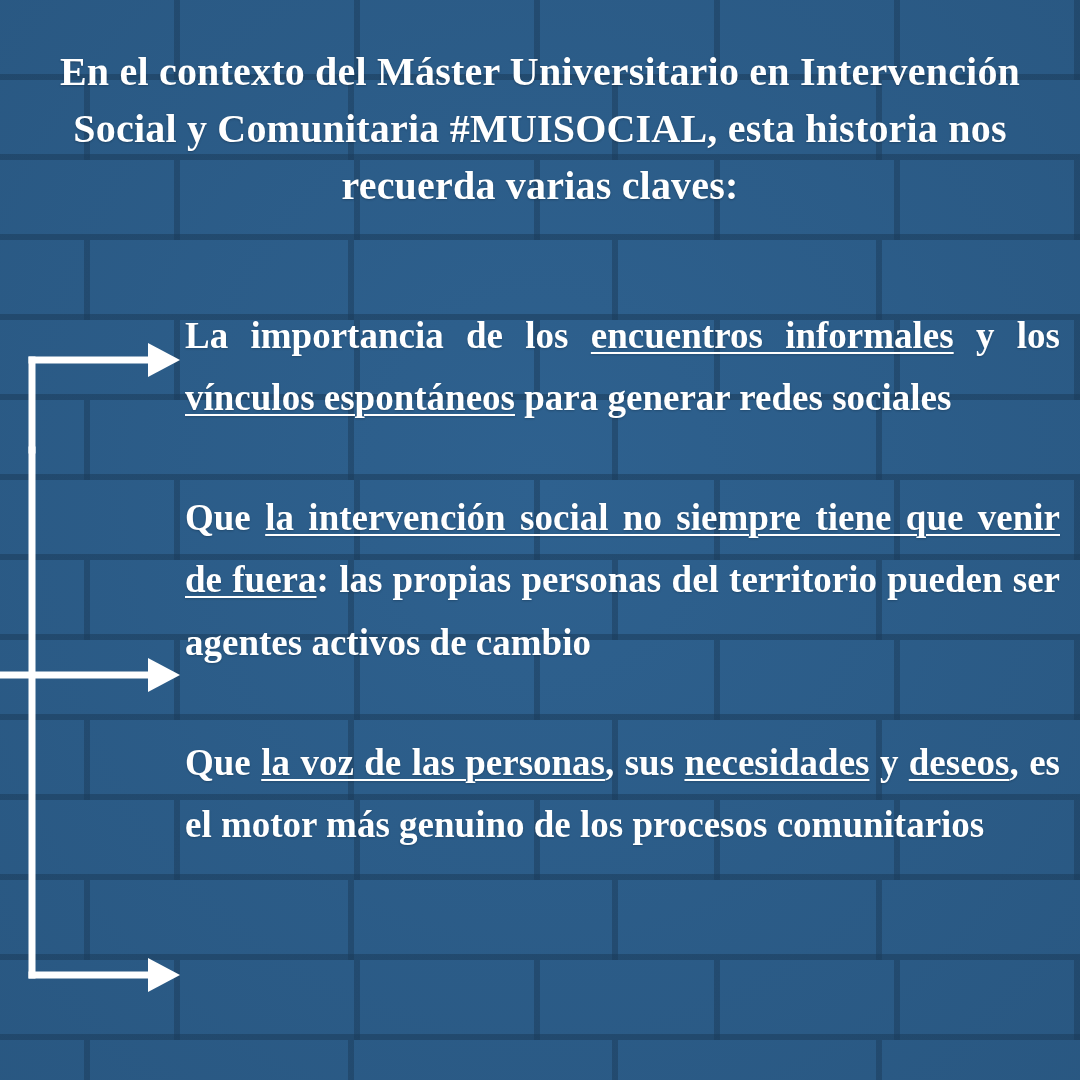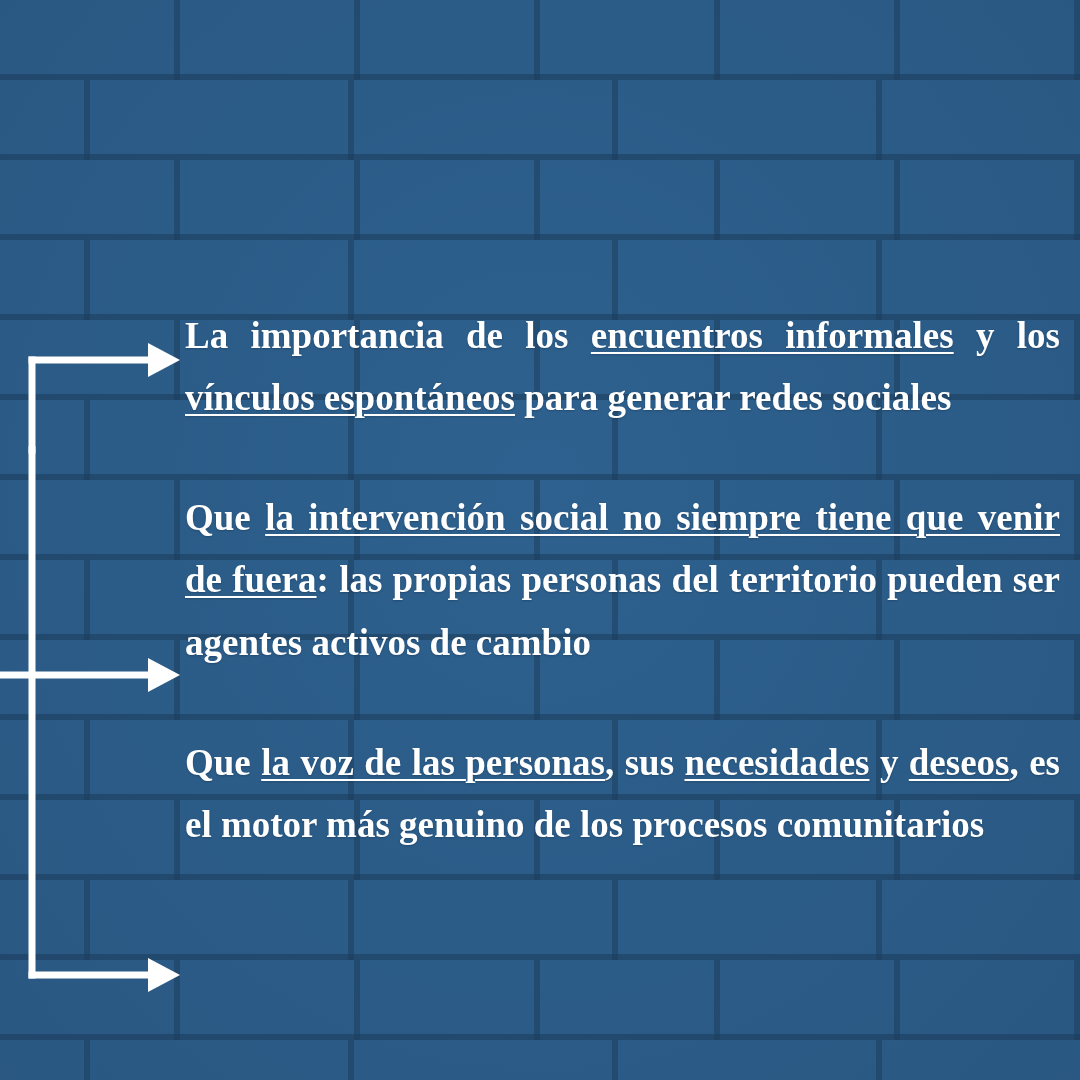--- a/index.html
+++ b/index.html
@@ -139,20 +139,21 @@
 </style>
 </head>
 <body>
 
 <div id="poster">
 
   <div class="bricks"></div>
   <div class="bricks-offset"></div>
   <div class="vignette"></div>
 
+  <div class="headline">En el contexto del Máster Universitario en Intervención Social y Comunitaria #MUISOCIAL, esta historia nos recuerda varias claves:</div>
 
   <svg class="arrows" viewBox="0 0 200 680">
 
     <g>
       <path d="M 32 30 L 32 30 L 150 30" stroke="#ffffff" stroke-width="7" fill="none" stroke-linecap="square"></path>
       <path d="M 32 30 L 32 120" stroke="#ffffff" stroke-width="7" fill="none" stroke-linecap="square"></path>
       <polygon points="148,13 180,30 148,47" fill="#ffffff"></polygon>
     </g>
 
     <g>

